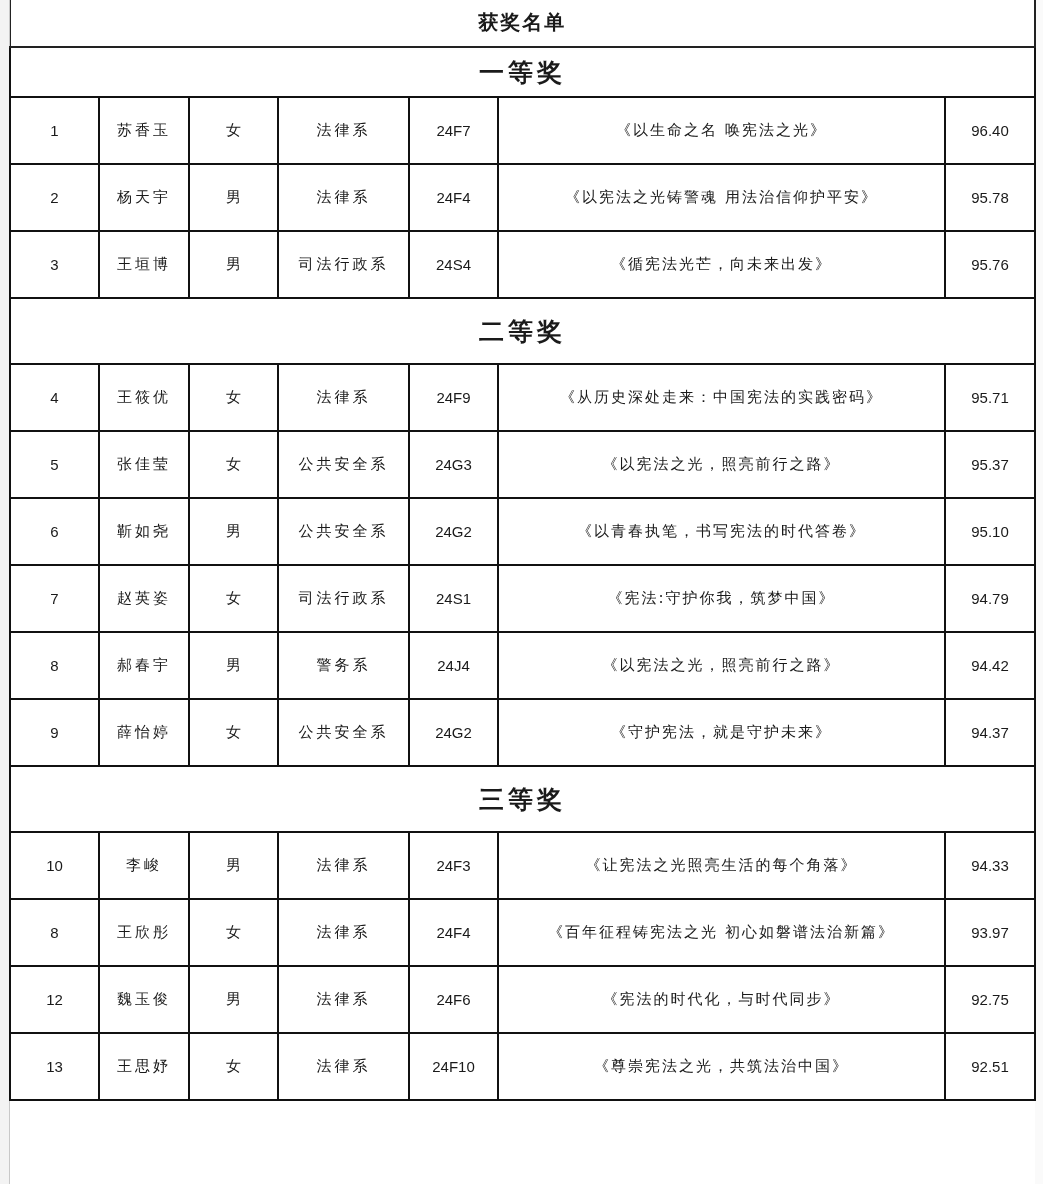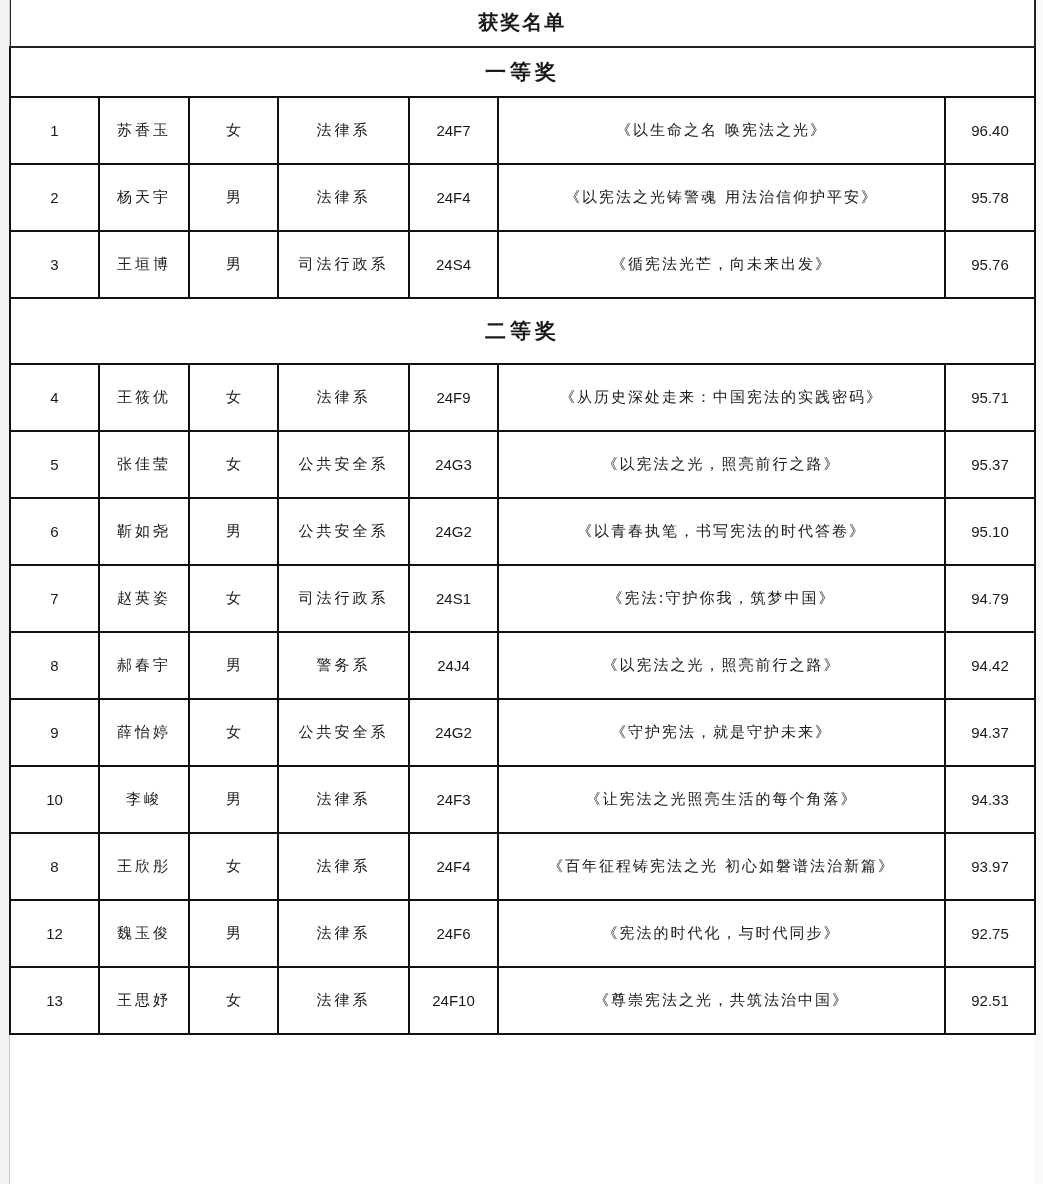--- a/index.html
+++ b/index.html
@@ -25,21 +25,21 @@
     border: 2px solid #111;
     text-align: center; vertical-align: middle;
     padding: 0; overflow: hidden; white-space: nowrap;
   }
   tr.title-row td {
     height: 48px; font-size: 20px; font-weight: bold; letter-spacing: 2px;
     border-top: none; border-left-width: 1px; border-color: #222;
     border-bottom-width: 2px;
   }
   tr.section-row td {
-    height: 48px; font-size: 21px; font-weight: bold; letter-spacing: 4px; margin-top: 28px;
+    height: 48px; font-size: 25px; font-weight: bold; letter-spacing: 4px; margin-top: 28px;
   }
   tr.section-row.tall td { height: 64px; }
   tr.data-row td { height: 65px; font-size: 15px; }
   td.c-no, td.c-class, td.c-score { font-family: "Liberation Sans", sans-serif; font-size: 15px; }
   td.c-name, td.c-dept { letter-spacing: 3px; margin-left: 12px; }
   td.c-title { letter-spacing: 2px; font-size: 15px; }
 </style>
 </head>
 <body>
 
@@ -140,20 +140,23 @@
       </tr>
       <tr class="data-row">
         <td class="c-no">9</td>
         <td class="c-name">薛怡婷</td>
         <td class="c-gender">女</td>
         <td class="c-dept">公共安全系</td>
         <td class="c-class">24G2</td>
         <td class="c-title">《守护宪法，就是守护未来》</td>
         <td class="c-score">94.37</td>
       </tr>
+      <tr class="section-row tall">
+        <td colspan="7">三等奖</td>
+      </tr>
       <tr class="data-row">
         <td class="c-no">10</td>
         <td class="c-name">李峻</td>
         <td class="c-gender">男</td>
         <td class="c-dept">法律系</td>
         <td class="c-class">24F3</td>
         <td class="c-title">《让宪法之光照亮生活的每个角落》</td>
         <td class="c-score">94.33</td>
       </tr>
       <tr class="data-row">

